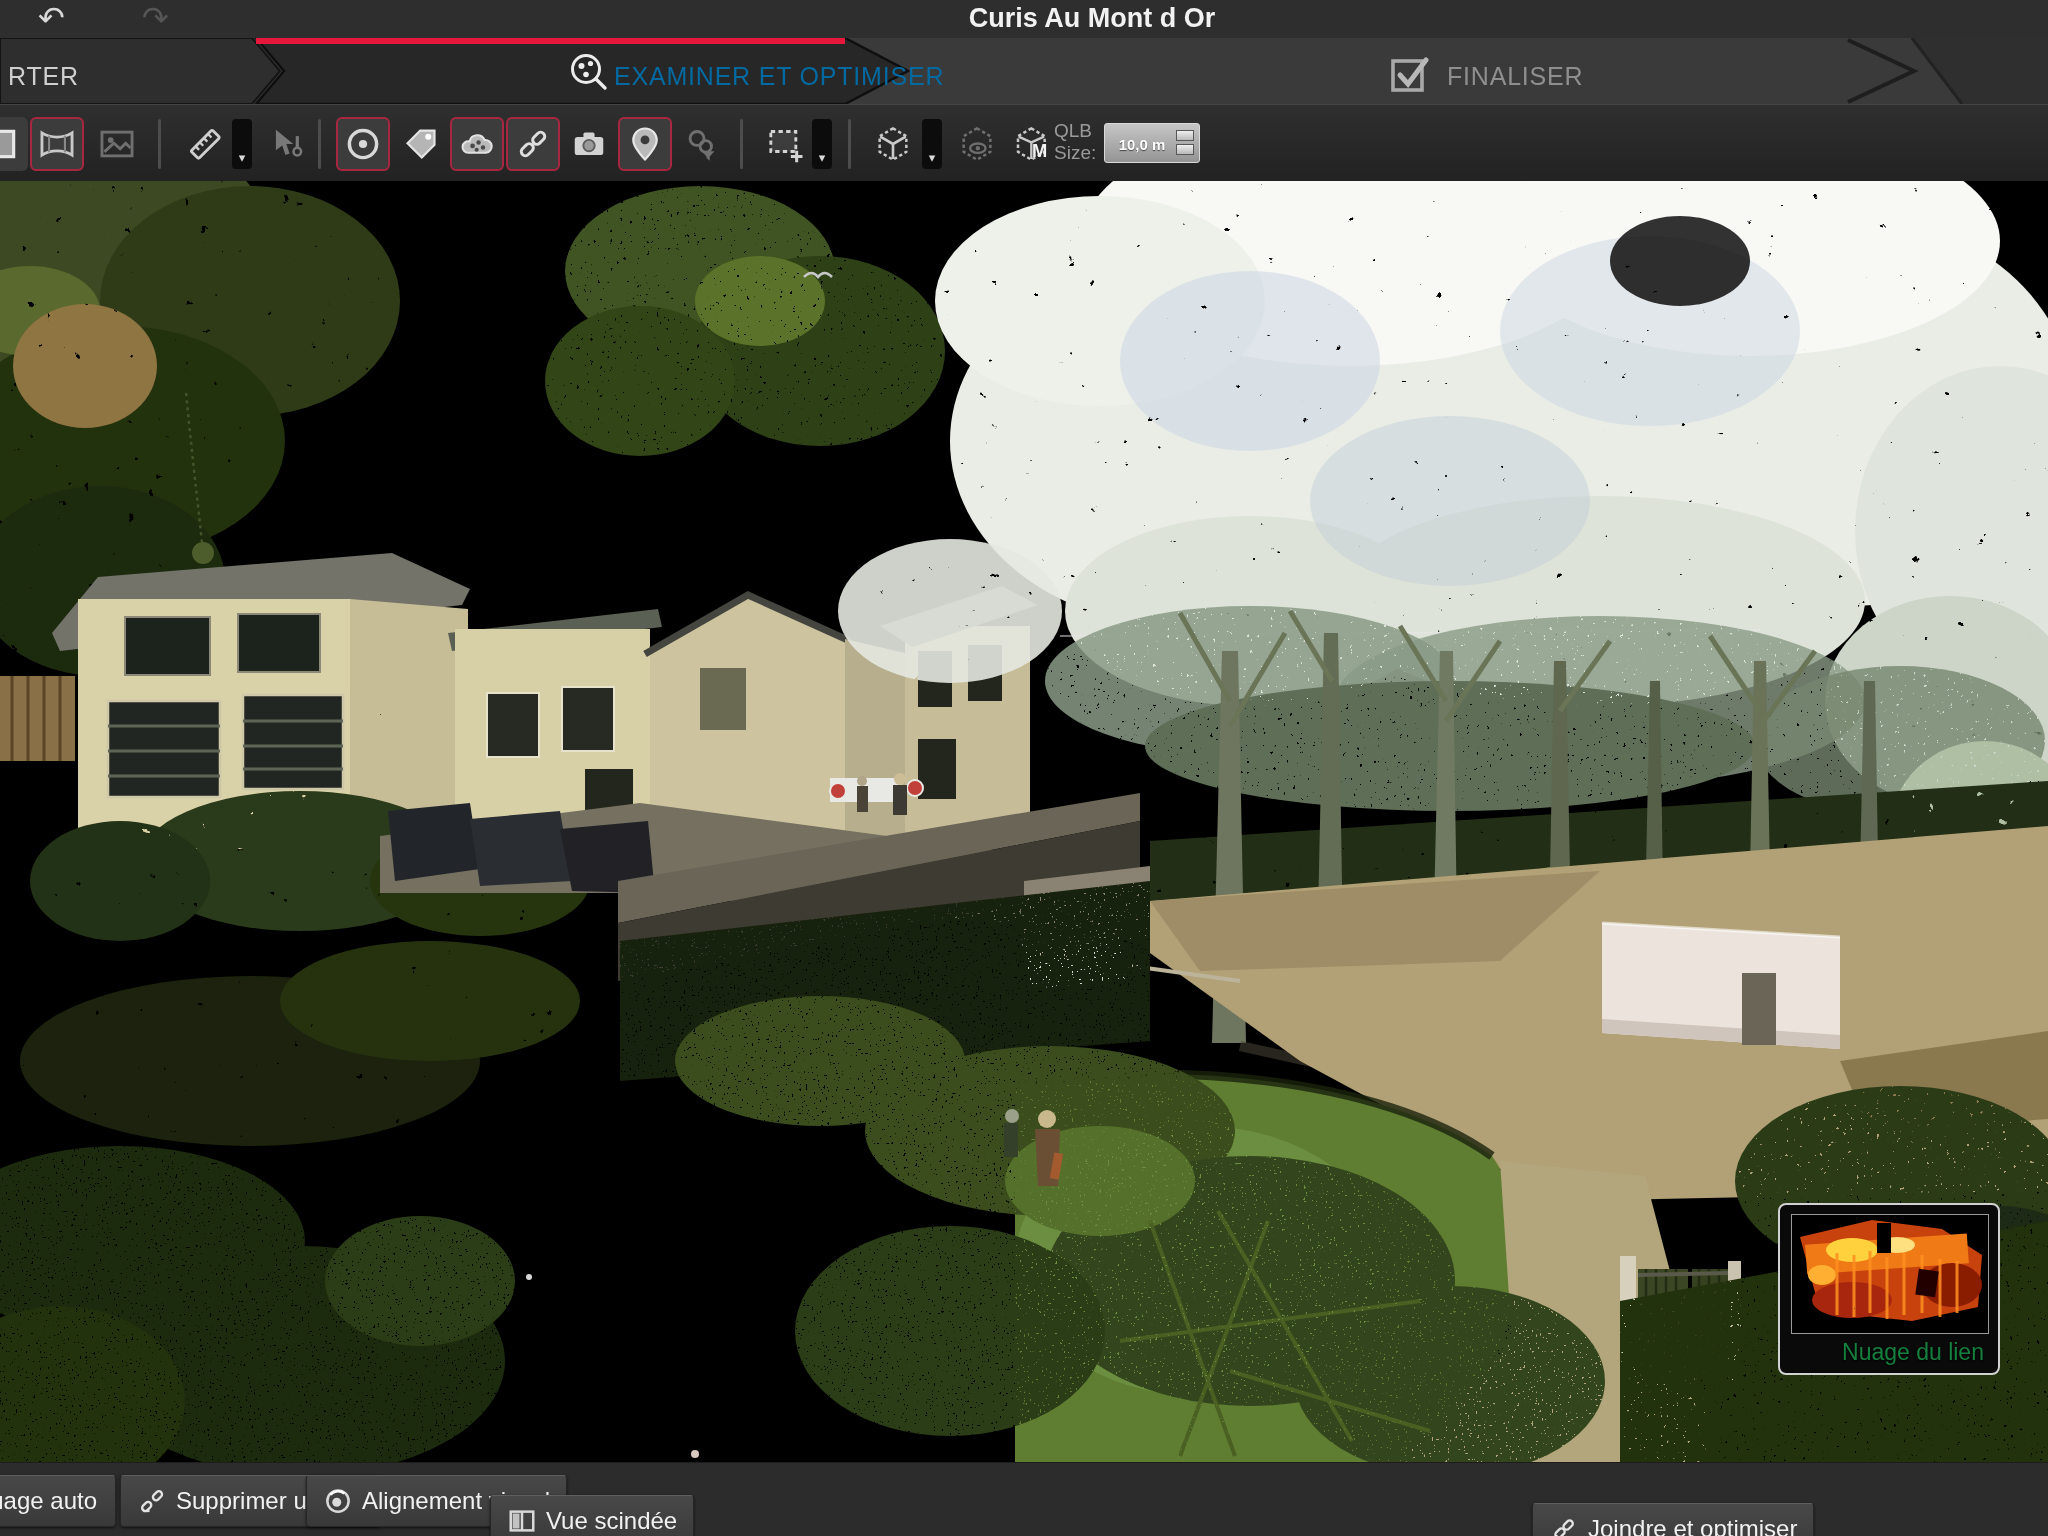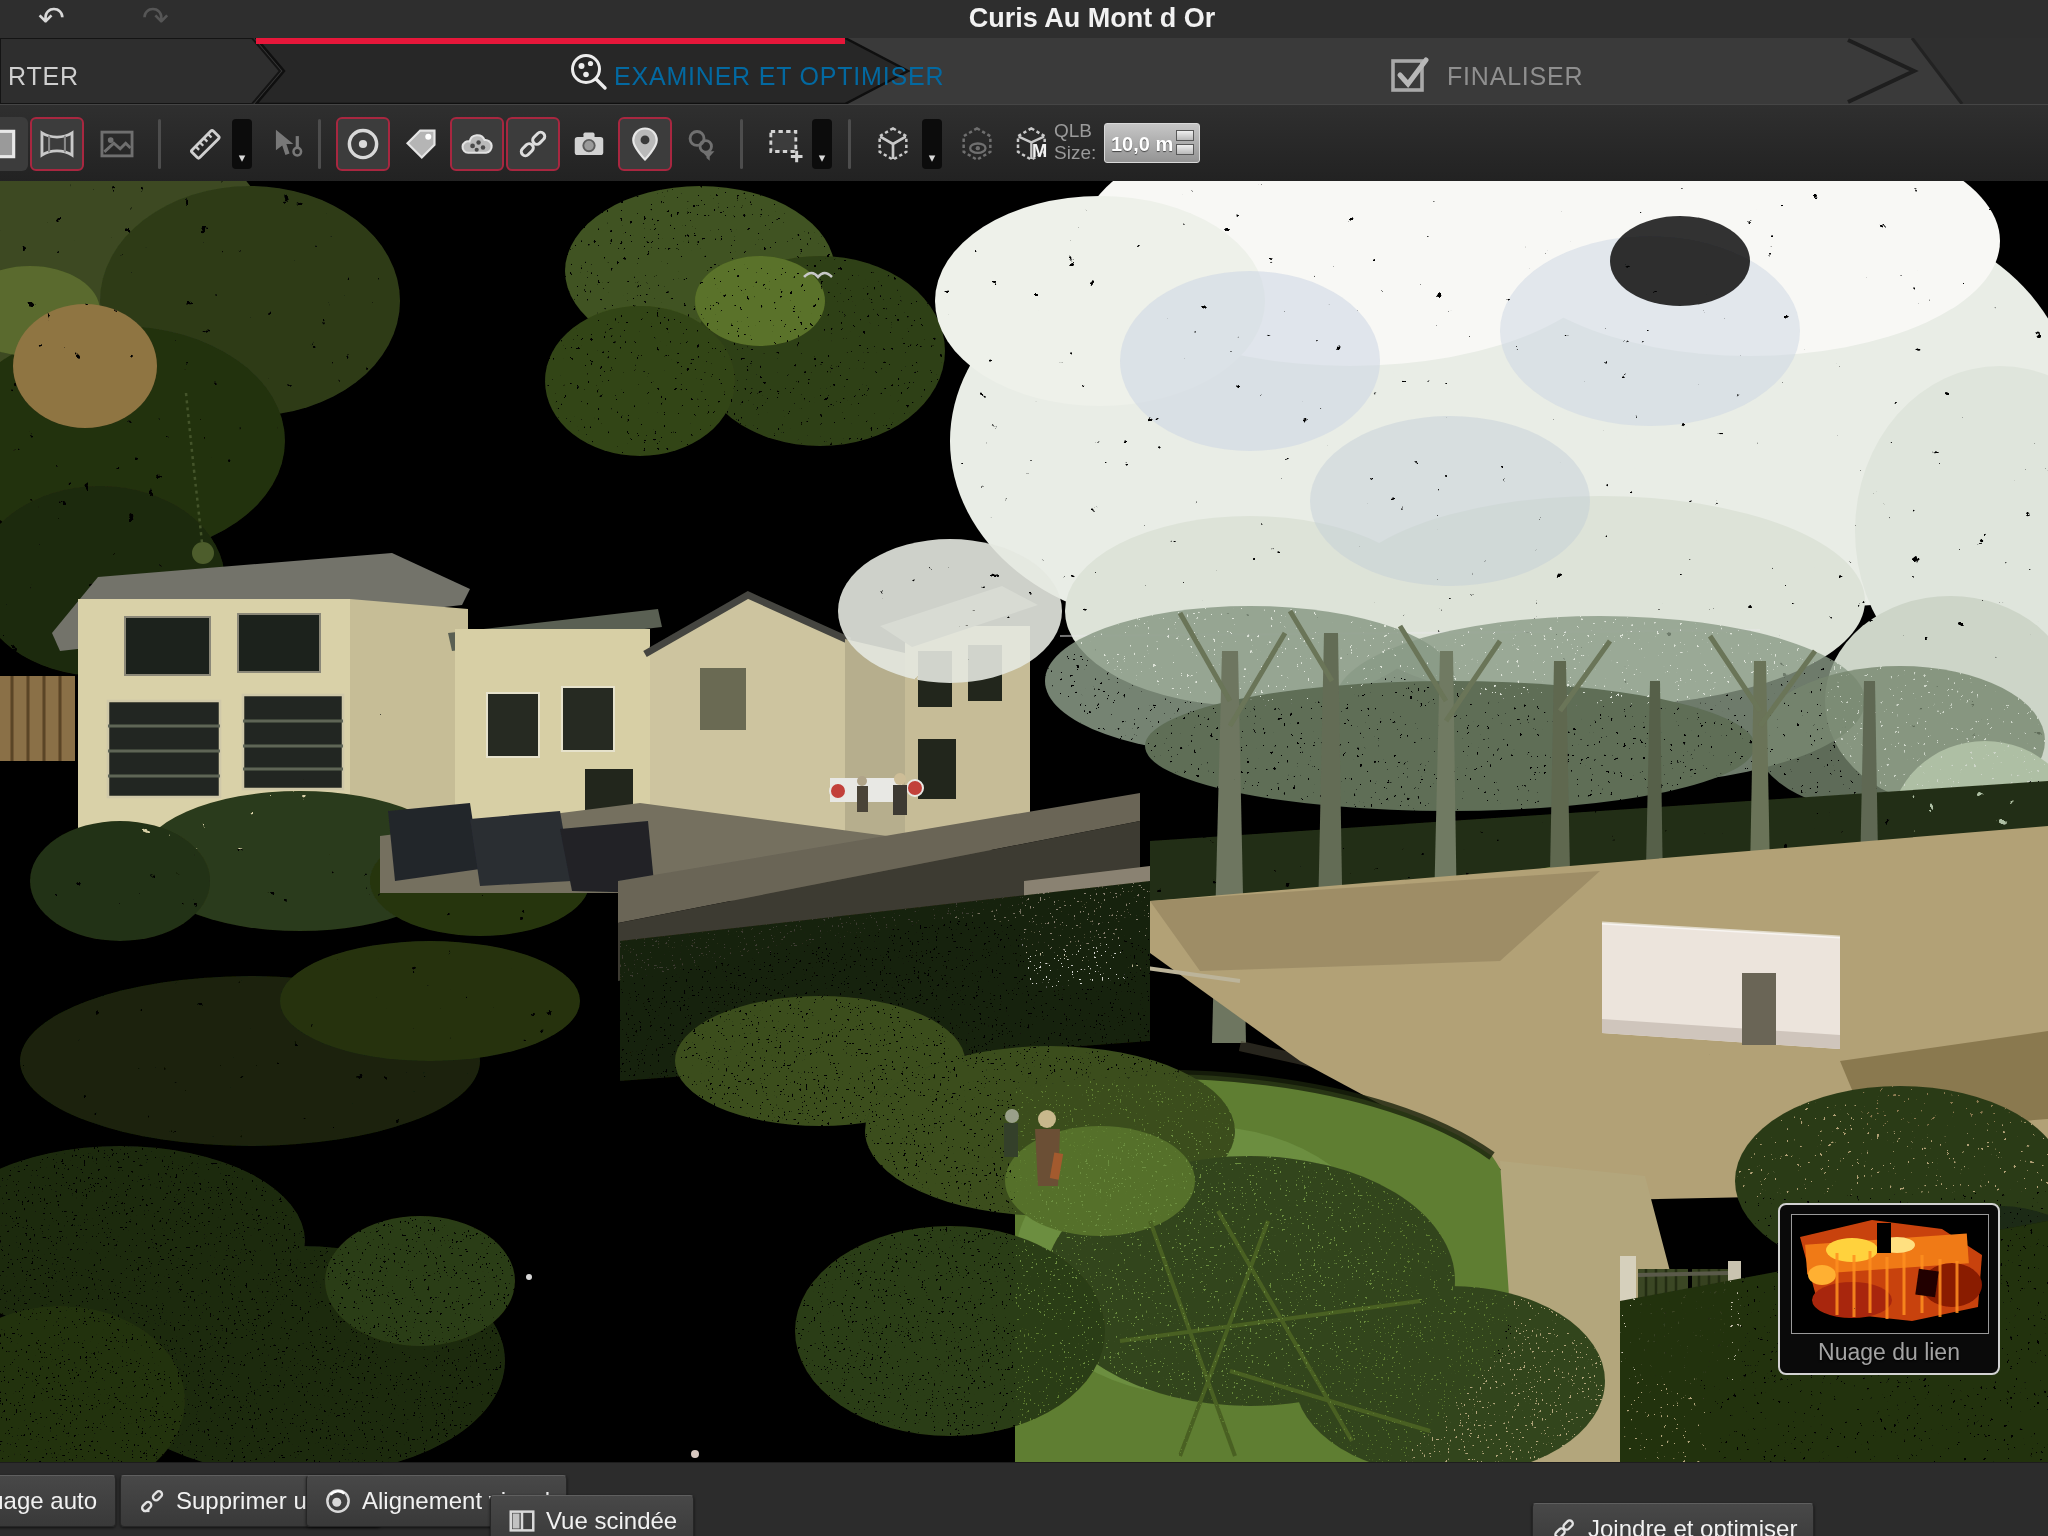--- a/index.html
+++ b/index.html
@@ -16,29 +16,29 @@
   .tb{position:absolute;top:12px;width:54px;height:54px;border-radius:6px;display:flex;align-items:center;justify-content:center;
       border:2px solid transparent;background:transparent;box-sizing:border-box;}
   .tb.sel{border-color:#a82740;background:#3c3c3c;}
   .tsep{position:absolute;top:14px;width:3px;height:50px;background:#4d4d4d;border-radius:2px;}
   .dd{position:absolute;top:14px;width:20px;height:50px;background:#0c0c0c;border-radius:4px;color:#d8d8d8;
       display:flex;align-items:flex-end;justify-content:center;font-size:13px;padding-bottom:4px;box-sizing:border-box;}
   .qlb{top:15px;font-size:19px;line-height:22px;color:#9a9a9a;text-align:left;}
   .qlbinput{top:18px;width:96px;height:40px;background:linear-gradient(#c6c6c6,#949494);border:1px solid #d9d9d9;
             border-radius:3px;box-sizing:border-box;}
   .qlbinput input{position:absolute;left:4px;top:4px;width:62px;height:30px;border:0;background:transparent;color:#fff;
-            font-family:"Liberation Sans",sans-serif;font-size:20px;font-weight:bold;text-shadow:0 1px 1px #444;text-align:center;}
+            font-family:"Liberation Sans",sans-serif;font-size:15px;font-weight:bold;text-shadow:0 1px 1px #444;text-align:center;}
   .stepper{position:absolute;right:5px;top:6px;width:18px;height:28px;}
   .stepper div{width:18px;height:11px;background:linear-gradient(#efefef,#b9b9b9);border:1px solid #585858;box-sizing:border-box;margin-bottom:3px;}
   
   .viewport{left:0;top:181px;width:2048px;height:1281px;background:#000;}
   
   .thumb{left:1778px;top:1203px;width:222px;height:172px;background:#0a0a0a;border:2px solid #d2d2d2;border-radius:8px;box-sizing:border-box;}
   .thumbimg{position:absolute;left:11px;top:9px;width:196px;height:118px;border:1px solid #9a9a9a;background:#000;}
-  .thumblabel{position:absolute;left:0;top:134px;width:100%;text-align:center;color:#a3a3a3;font-size:23px;text-shadow:0 1px 2px #000;}
+  .thumblabel{position:absolute;left:0;top:134px;width:100%;text-align:center;color:#15803d;font-size:23px;text-shadow:0 1px 2px #000;padding-left:24px;}
   
   .actionbar{left:0;top:1462px;width:2048px;height:74px;background:#2c2c2c;border-top:1px solid #1d1d1d;}
   .act{position:absolute;top:12px;height:52px;display:inline-flex;align-items:center;gap:9px;padding:0 16px;
        background:linear-gradient(#484848,#393939);border:1px solid #262626;border-top-color:#5f5f5f;border-radius:4px;
        color:#f1f1f1;font-size:24px;white-space:nowrap;box-shadow:0 1px 3px rgba(0,0,0,.6);box-sizing:border-box;}
   svg{display:block;}
 </style>
 </head>
 <body>
 

